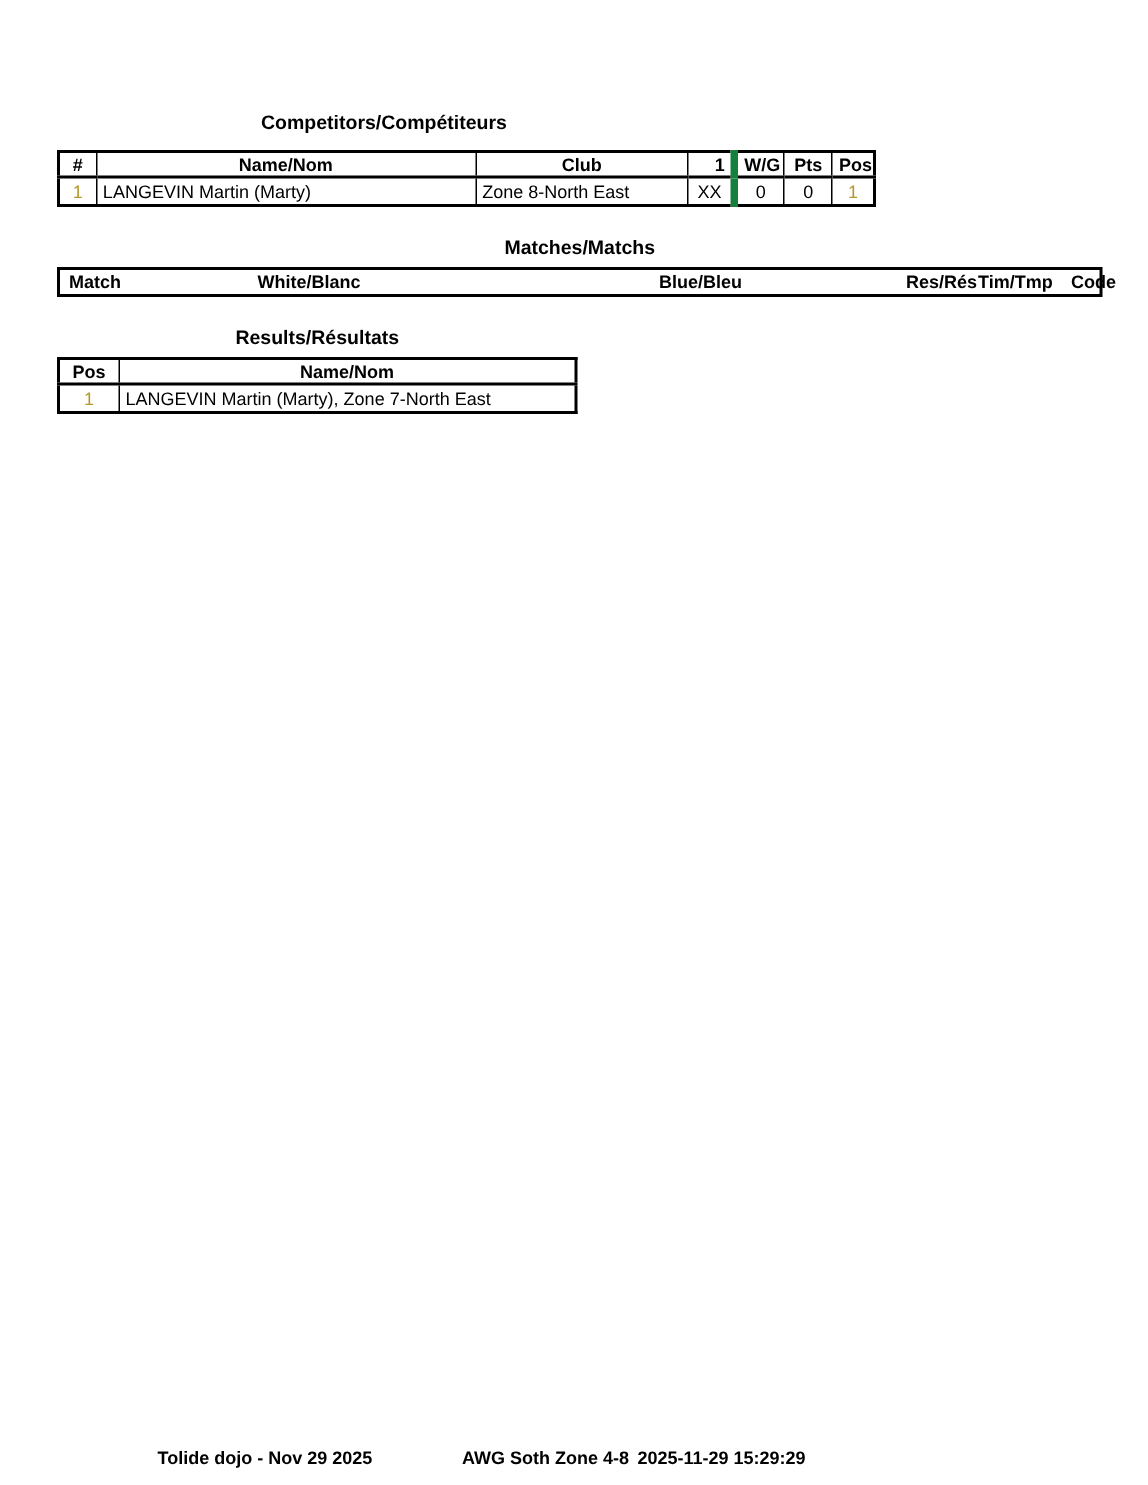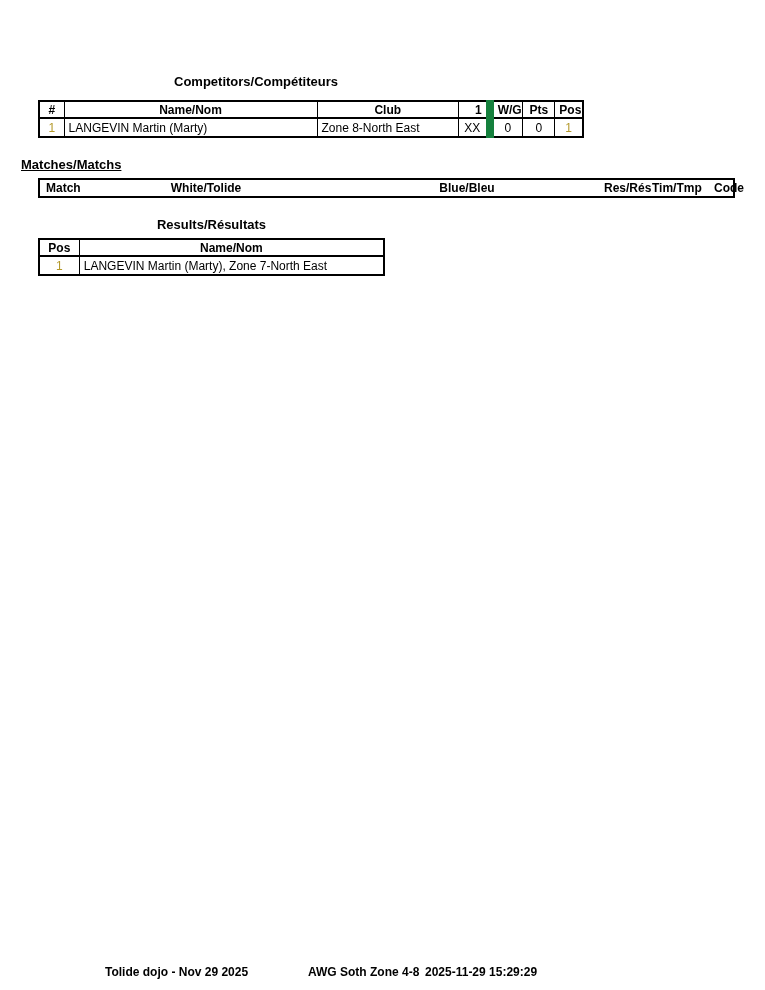--- a/index.html
+++ b/index.html
@@ -22,42 +22,42 @@
     font-size: 23px;
     font-weight: bold;
   }
   .section-heading {
     position: absolute;
     font-size: 13px;
     font-weight: bold;
     white-space: nowrap;
   }
   .comp-heading { left: 174px; top: 74px; }
-  .matches-heading { left: 21px; top: 157px; width: 697px; text-align: left; text-decoration: underline; }
+  .matches-heading { left: 38px; top: 157px; width: 697px; text-align: center; }
   .results-heading { left: 38px; top: 217px; width: 347px; text-align: center; }
 
   table.sheet {
     position: absolute;
     border-collapse: collapse;
     table-layout: fixed;
     font-size: 12px;
   }
   table.sheet th, table.sheet td {
     border: 1px solid #000000;
     padding: 0 4px;
     white-space: nowrap;
     overflow: hidden;
   }
   table.sheet th { font-weight: bold; }
   table.sheet { border: 2px solid #000000; }
   table.sheet tr.head th { border-bottom: 2px solid #000000; height: 17px; }
   table.sheet tr.data td { height: 19px; font-weight: normal; }
 
   .comp-table { left: 38px; top: 100px; width: 546px; }
-  .comp-table .thick-left { border-left: 8px solid #15803d; margin-left: 48px; }
+  .comp-table .thick-left { border-left: 5px solid #15803d; margin-left: 48px; }
   .results-table { left: 38px; top: 238px; width: 347px; }
 
   .center { text-align: center; }
   .left   { text-align: left; }
   .right  { text-align: right; }
   .gold   { color: #b4992b; }
 
   .matches-bar {
     position: absolute;
     left: 38px; top: 178px;
@@ -123,21 +123,21 @@
       <td class="center">0</td>
       <td class="center gold">1</td>
     </tr>
   </tbody>
     </table>
 
   <div class="section-heading matches-heading">Matches/Matchs</div>
 
   <div class="matches-bar">
     <span class="m-match">Match</span>
-    <span class="m-white">White/Tolide</span>
+    <span class="m-white">White/Blanc</span>
     <span class="m-blue">Blue/Bleu</span>
     <span class="m-res">Res/Rés</span>
     <span class="m-tim">Tim/Tmp</span>
     <span class="m-code">Code</span>
   </div>
 
   <div class="section-heading results-heading">Results/Résultats</div>
 
   <table class="sheet results-table">
     <colgroup>

